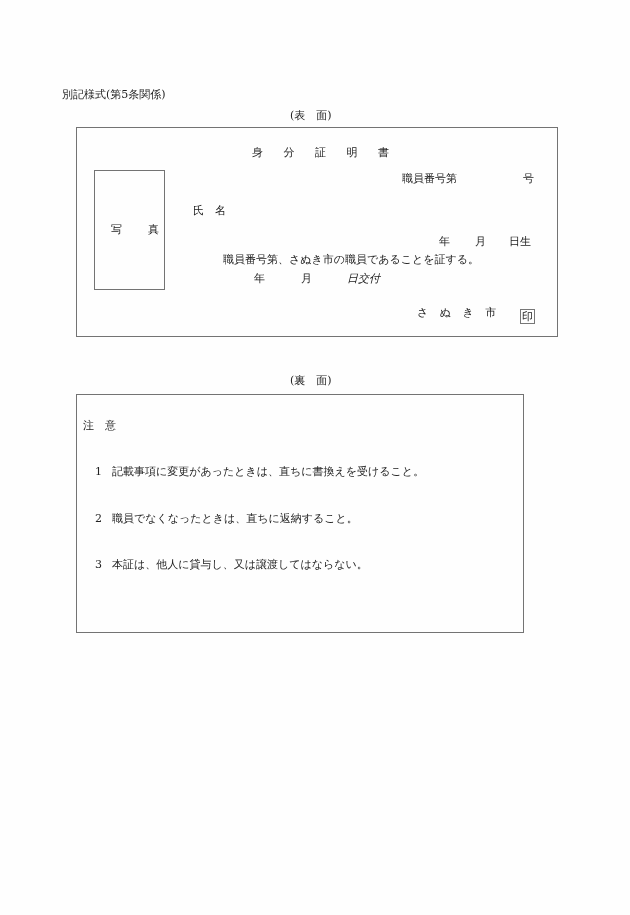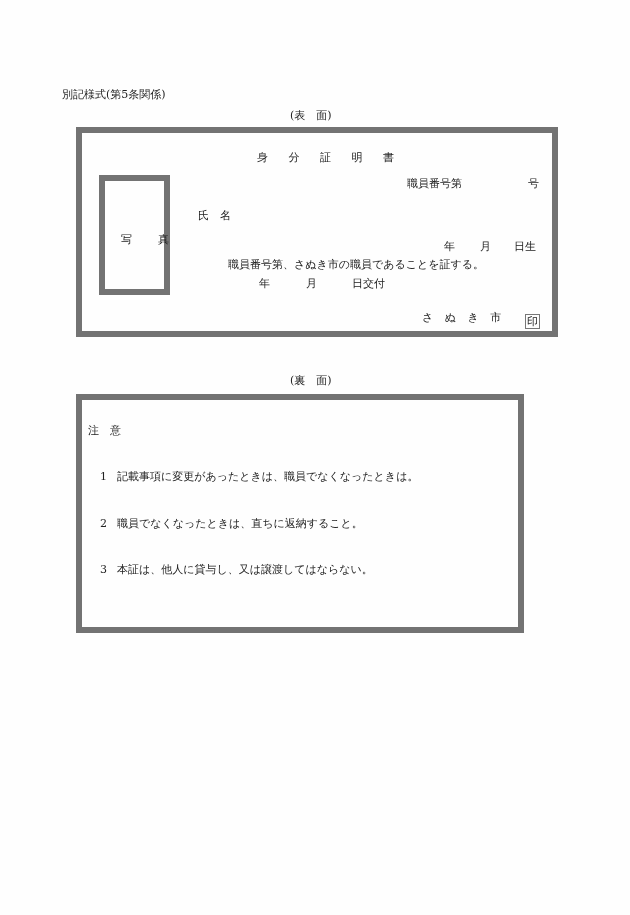--- a/index.html
+++ b/index.html
@@ -2,21 +2,21 @@
 <html><head>
 <meta charset="utf-8">
 <style>
   html, body { margin:0; padding:0; }
   body {
     width:630px; height:915px; background:#fefefe; position:relative; overflow:hidden;
     font-family: "DejaVu Serif", "Liberation Serif", serif; color:#222;
   }
   .abs { position:absolute; white-space:nowrap; }
   .t { font-size:11px; line-height:13px; }
-  .box { position:absolute; border:6px solid #737373; box-sizing:border-box; }
+  .box { position:absolute; border:1px solid #737373; box-sizing:border-box; }
   .seal { display:inline-block; border:1px solid #777; padding:0 1px; font-size:11px; line-height:13px; }
 </style>
 </head>
 <body>
 
 <div class="abs t" style="left:62px;top:88px;">別記様式(第5条関係)</div>
 <div class="abs t" style="left:290px;top:109px;">(表　面)</div>
 
 <div class="box" style="left:76px;top:127px;width:482px;height:210px;">
 
@@ -40,40 +40,40 @@
   <div class="abs t" style="left:116px;top:76px;">氏　名</div>
 
   <div class="abs t" style="left:362px;top:107px;">年</div>
   <div class="abs t" style="left:398px;top:107px;">月</div>
   <div class="abs t" style="left:432px;top:107px;">日生</div>
 
   <div class="abs t" style="left:146px;top:125px;">職員番号第、さぬき市の職員であることを証する。</div>
 
   <div class="abs t" style="left:177px;top:144px;">年</div>
   <div class="abs t" style="left:224px;top:144px;">月</div>
-  <div class="abs t" style="left:270px;top:144px;">日交付</div>
+  <div class="abs t" style="left:270px;top:144px;font-style:italic;">日交付</div>
 
   <div class="abs t" style="left:340px;top:178px;">
     <span>さ</span>
     <span style="margin-left:8px">ぬ</span>
     <span style="margin-left:8px">き</span>
     <span style="margin-left:8px">市</span>
   </div>
   <div class="abs" style="left:443px;top:177px;">
     <span class="seal">印</span>
   </div>
 </div>
 
 <div class="abs t" style="left:290px;top:374px;">(裏　面)</div>
 
 <div class="box" style="left:76px;top:394px;width:448px;height:239px;">
   <div class="abs t" style="left:6px;top:24px;">注　意</div>
 
   <div class="abs t" style="left:18px;top:70px;">
-    <span>1</span><span style="margin-left:10px">記載事項に変更があったときは、職員でなくなったときは。</span>
+    <span>1</span><span style="margin-left:10px">記載事項に変更があったときは、直ちに書換えを受けること。</span>
   </div>
   <div class="abs t" style="left:18px;top:117px;text-align:right;">
     <span>2</span><span style="margin-left:10px">職員でなくなったときは、直ちに返納すること。</span>
   </div>
   <div class="abs t" style="left:18px;top:163px;">
     <span>3</span><span style="margin-left:10px">本証は、他人に貸与し、又は譲渡してはならない。</span>
   </div>
 </div>
 
 </body></html>

